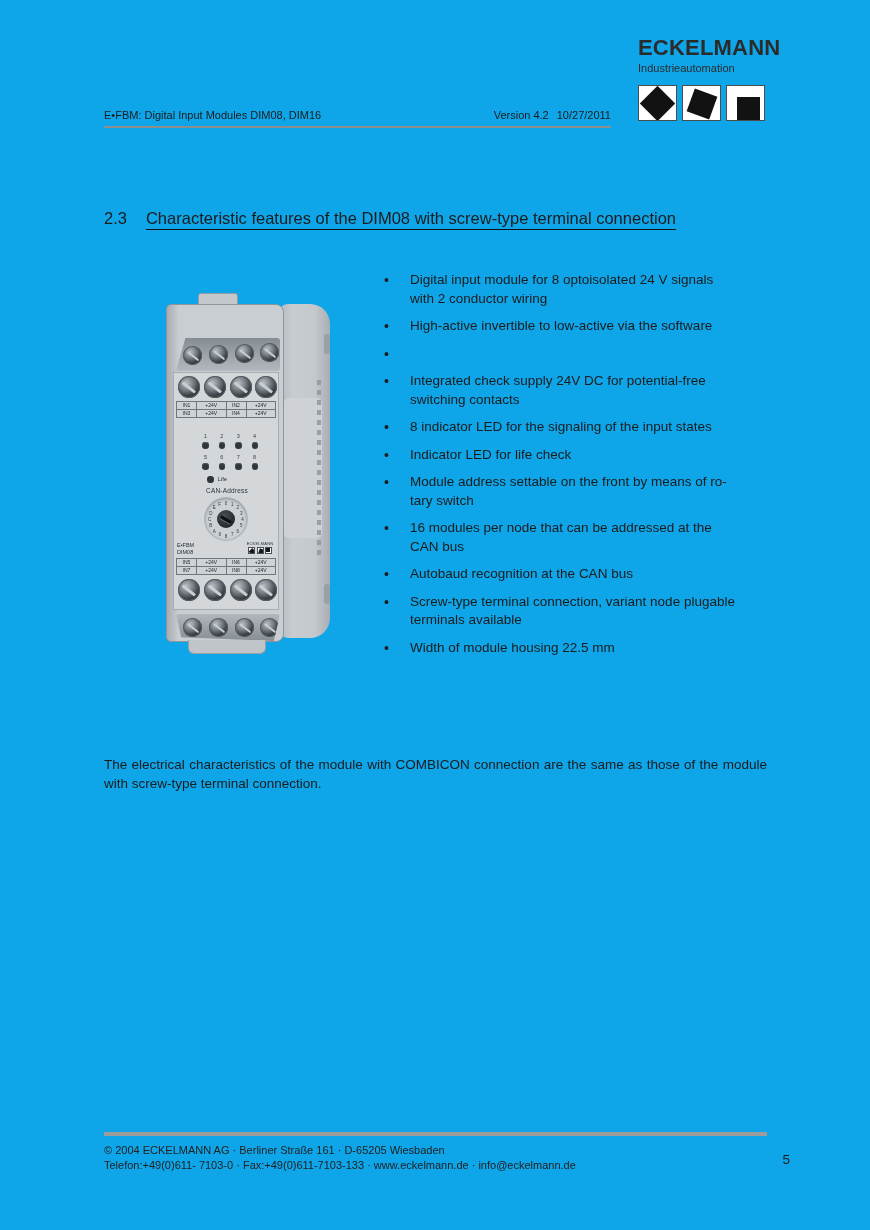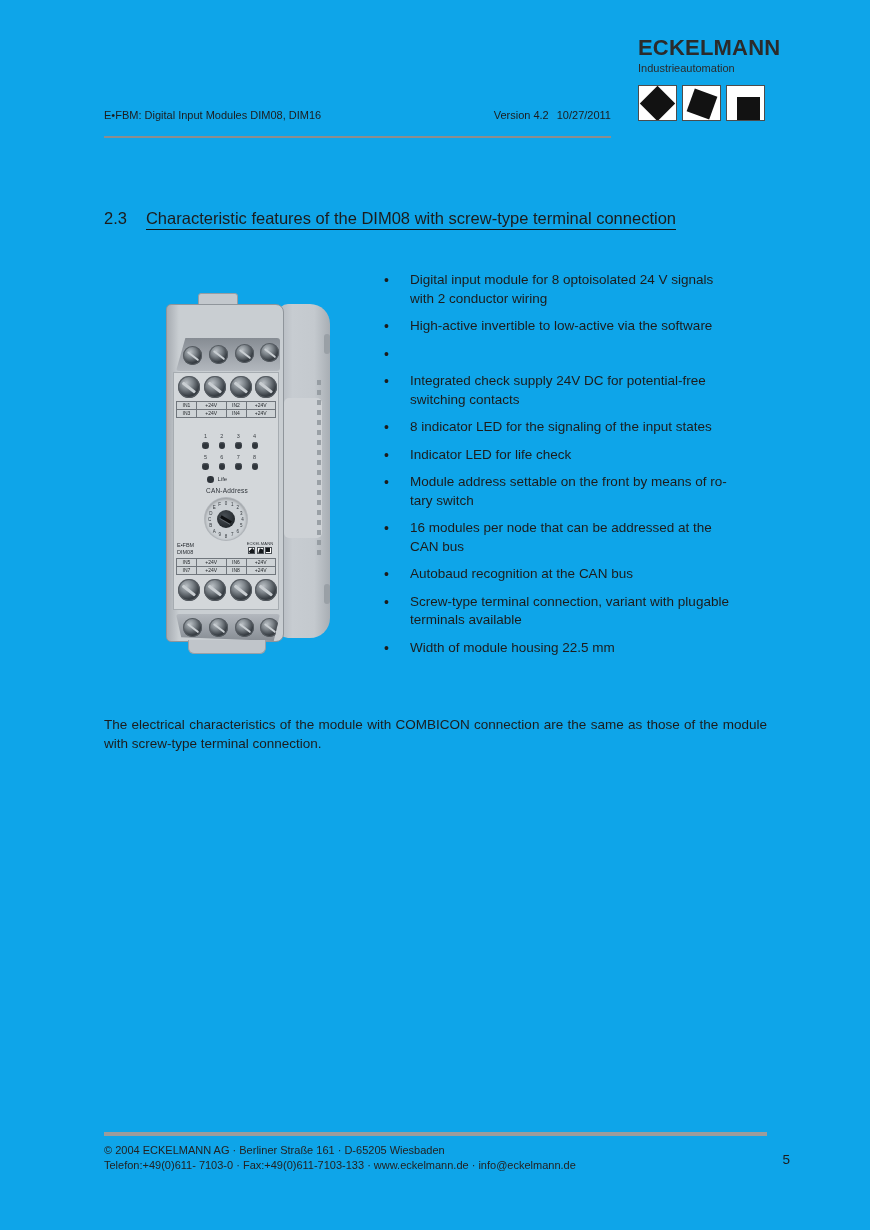--- a/index.html
+++ b/index.html
@@ -17,37 +17,37 @@
   .logo-square { position:relative; width:39px; height:36px; border:1px solid #4c4c4c; background:#fff; overflow:hidden; }
   .logo-square .blk { position:absolute; background:#121212; }
   .blk-1 { width:25px; height:25px; left:6px; top:5px; transform:rotate(45deg); }
   .blk-2 { width:24px; height:24px; left:7px; top:6px; transform:rotate(20deg); }
   .blk-3 { width:23px; height:23px; right:4px; bottom:0; }
 
   
   .header-line {
     position:absolute; left:104px; top:109px; width:507px;
     display:flex; justify-content:space-between; align-items:flex-end;
-    font-size:11px; padding-bottom:15px; border-bottom:2px solid #8d8d8d;
+    font-size:11px; padding-bottom:5px; border-bottom:2px solid #8d8d8d;
   }
   .header-version span { margin-left:8px; }
 
   
   .heading { position:absolute; left:104px; top:209px; font-size:16.5px; white-space:nowrap; }
   .heading-number { display:inline-block; margin-right:19px;text-align:right; }
   .heading-title  { padding-bottom:2px; border-bottom:1.5px solid #111; }
 
   
   .features { position:absolute; left:384px; top:271px; width:392px; list-style:none; }
   .features li { display:flex; margin-bottom:9px; font-size:13.5px; line-height:18.5px; }
   .features .marker { width:26px; flex:0 0 26px; font-size:14px; }
   .features .txt { white-space:pre-line; }
 
   
-  .paragraph { position:absolute; left:104px; top:716px; width:663px; font-size:13.5px; line-height:18.5px; text-align:justify; }
+  .paragraph { position:absolute; left:104px; top:756px; width:663px; font-size:13.5px; line-height:18.5px; text-align:justify; }
 
   
   .footer-rule { position:absolute; left:104px; top:1132px; width:663px; height:4px; background:#9c9c9c; }
   .footer-text { position:absolute; left:104px; top:1143px; font-size:11px; line-height:15px; color:#222; }
   .page-number { position:absolute; left:760px; top:1152px; width:30px; text-align:right; font-size:13.5px; }
 
   
   .module { position:absolute; left:166px; top:288px; width:168px; height:368px; }
   .module, .module * { font-family:"Liberation Sans", sans-serif; }
 
@@ -316,21 +316,21 @@
         <span class="marker">•</span>
         <span class="txt">16 modules per node that can be addressed at the
 CAN bus</span>
       </li>
     <li>
         <span class="marker">•</span>
         <span class="txt">Autobaud recognition at the CAN bus</span>
       </li>
     <li>
         <span class="marker">•</span>
-        <span class="txt">Screw-type terminal connection, variant with plugable
+        <span class="txt">Screw-type terminal connection, variant node plugable
 terminals available</span>
       </li>
     <li>
         <span class="marker">•</span>
         <span class="txt">Width of module housing 22.5 mm</span>
       </li>
   </ul>
 
   <p class="paragraph">The electrical characteristics of the module with COMBICON connection are the same as those of the module with screw-type terminal connection.</p>
 

